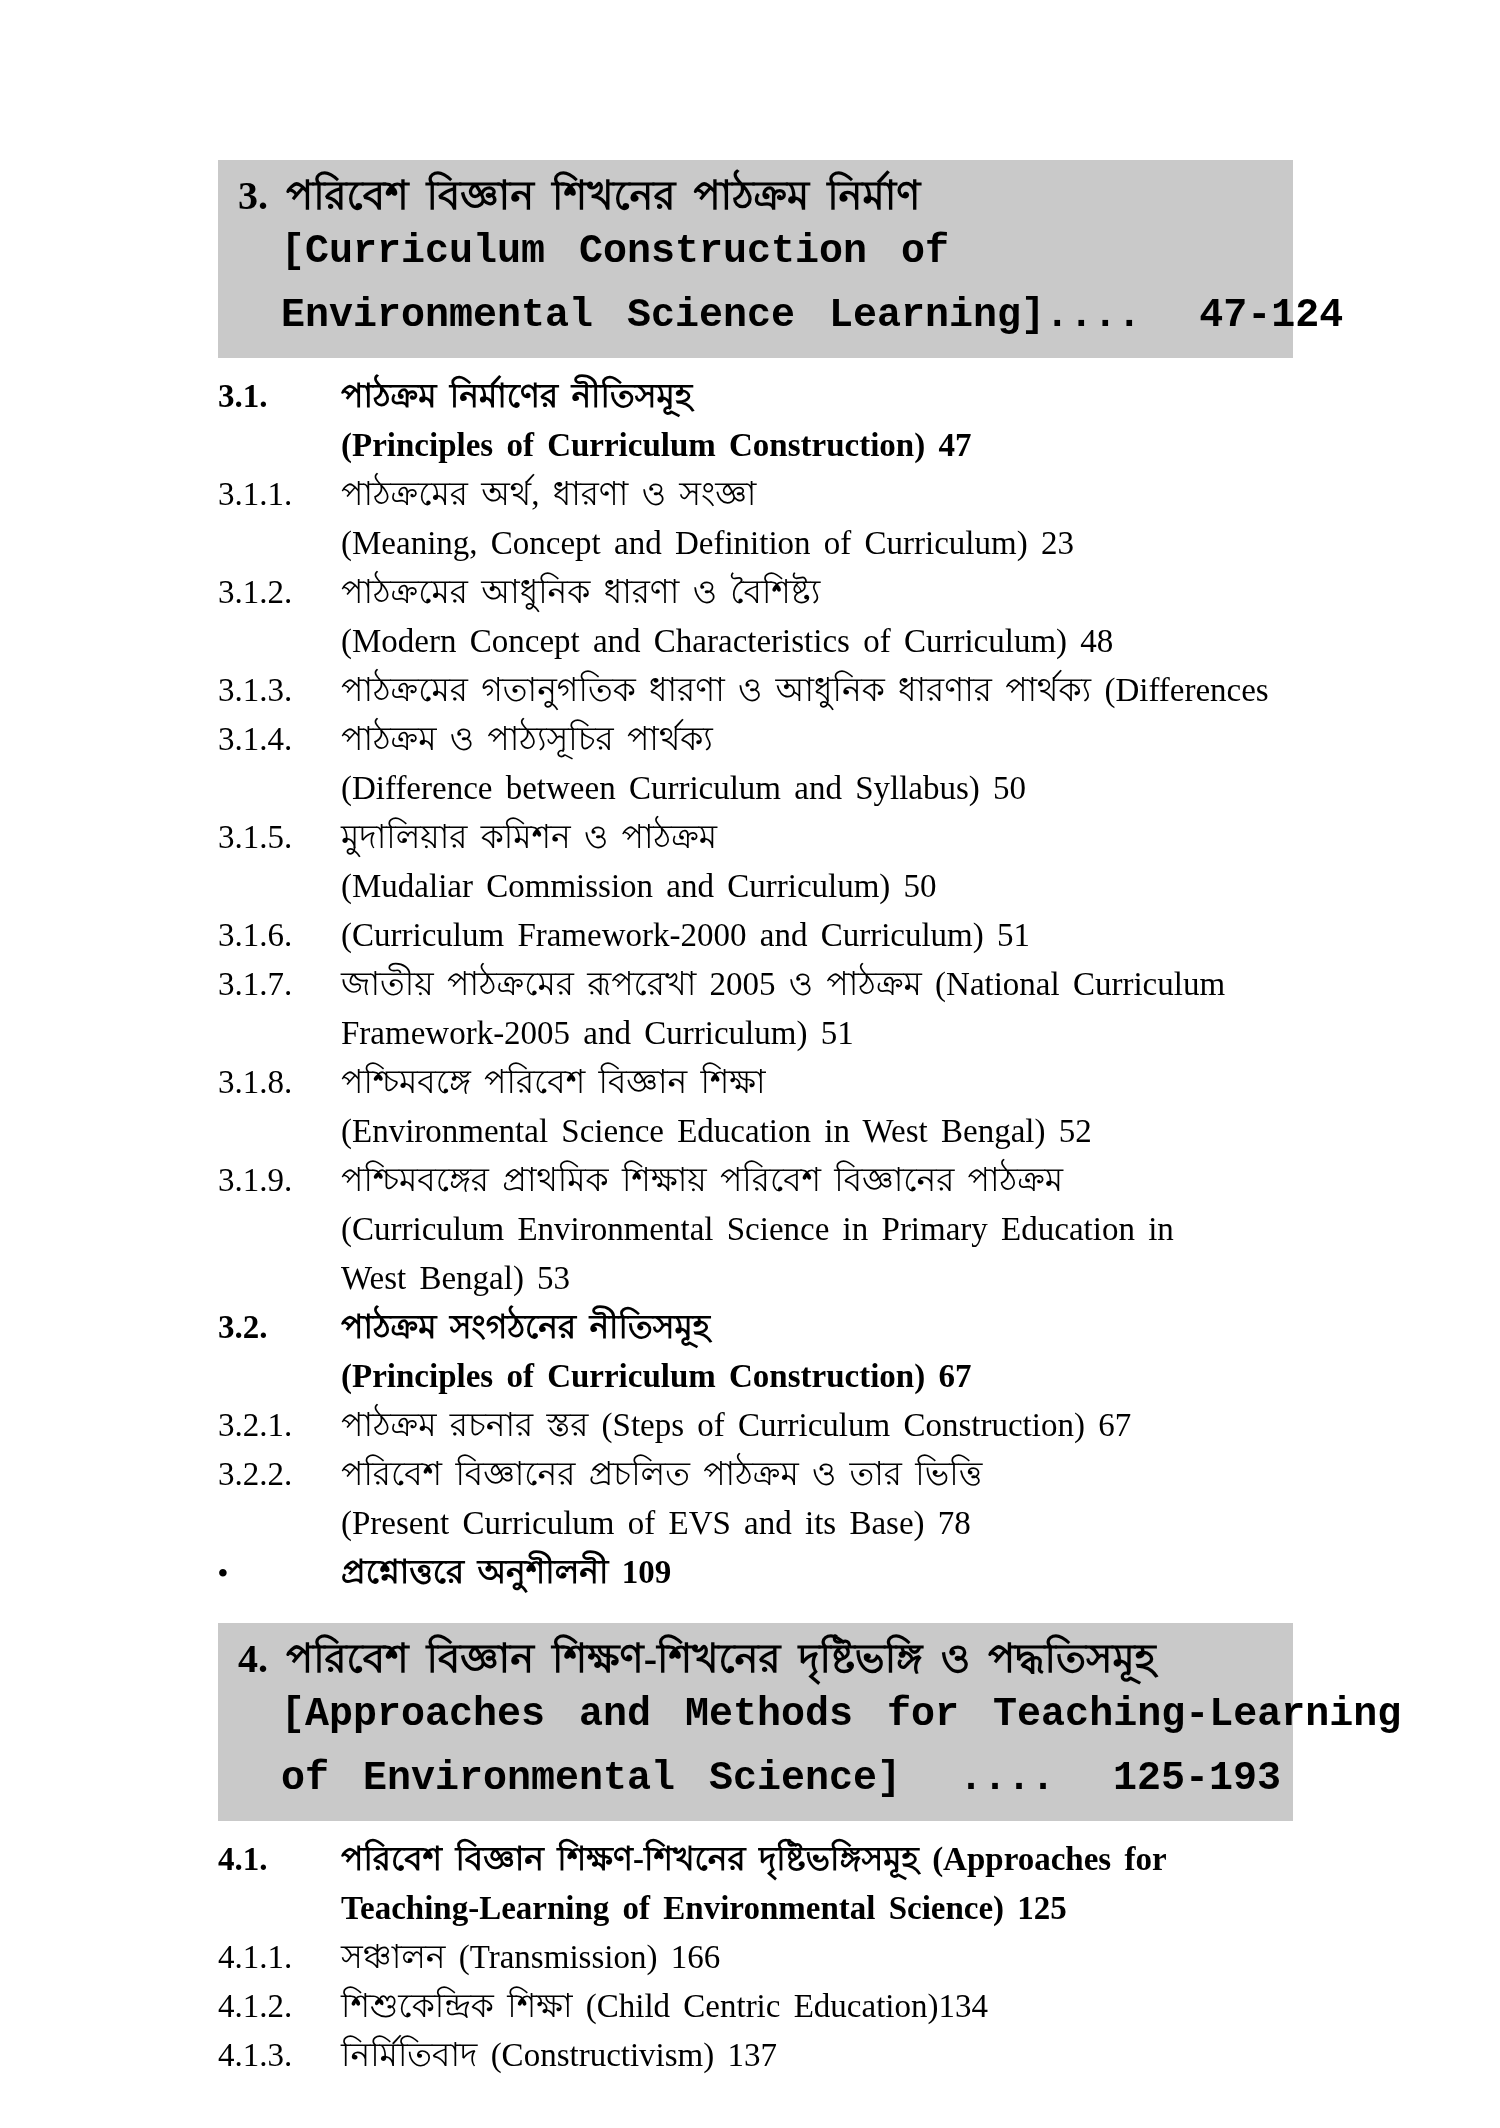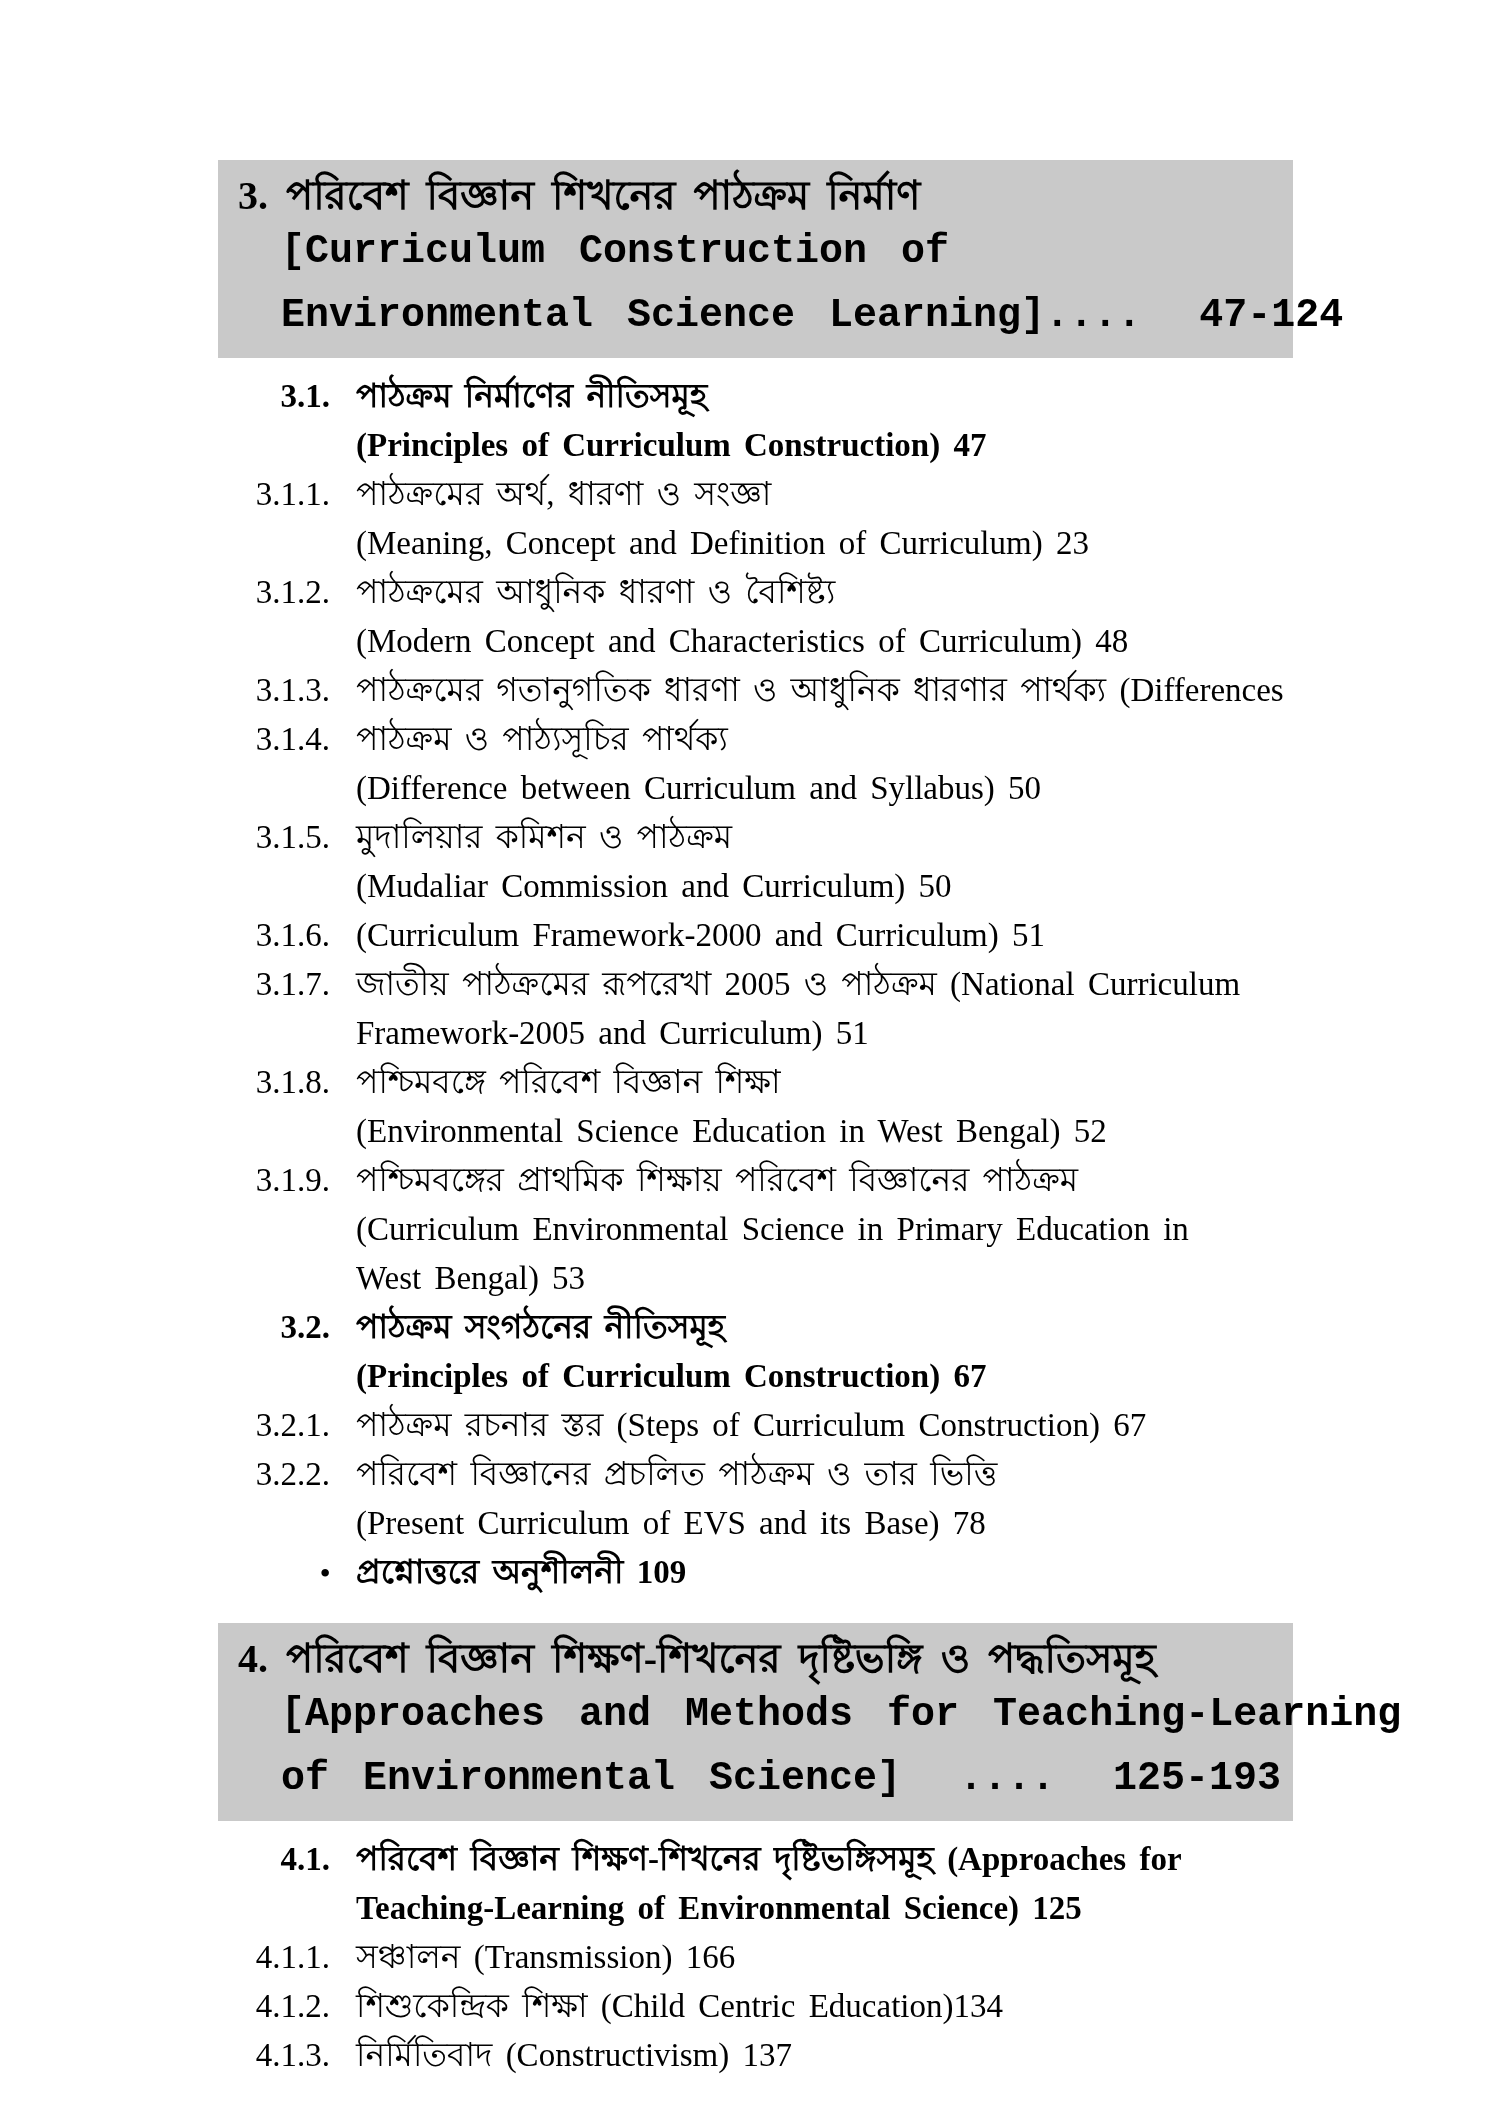--- a/index.html
+++ b/index.html
@@ -34,25 +34,25 @@
   .h-pages{margin-left:58px;margin-top:8px;}
   
   .entry{
     display:flex;
     font-size:33px;
     line-height:49px;
     word-spacing:5px;
   }
   .entry-label{
     flex:0 0 112px;
-    text-align:right;
+    text-align:left;
     white-space:nowrap;
     font-family:Liberation Serif, serif;
   }
-  .entry-text{margin-left:26px;flex:1;}
+  .entry-text{margin-left:11px;flex:1;}
   .entry-line{white-space:nowrap;}
   .entry.bold{font-weight:700;}
   .entry.bullet .entry-label{font-size:28px;}
 </style>
 </head>
 <body>
 
 <div class="page">
   <div class="toc" id="toc">
   <div class="header-box">

